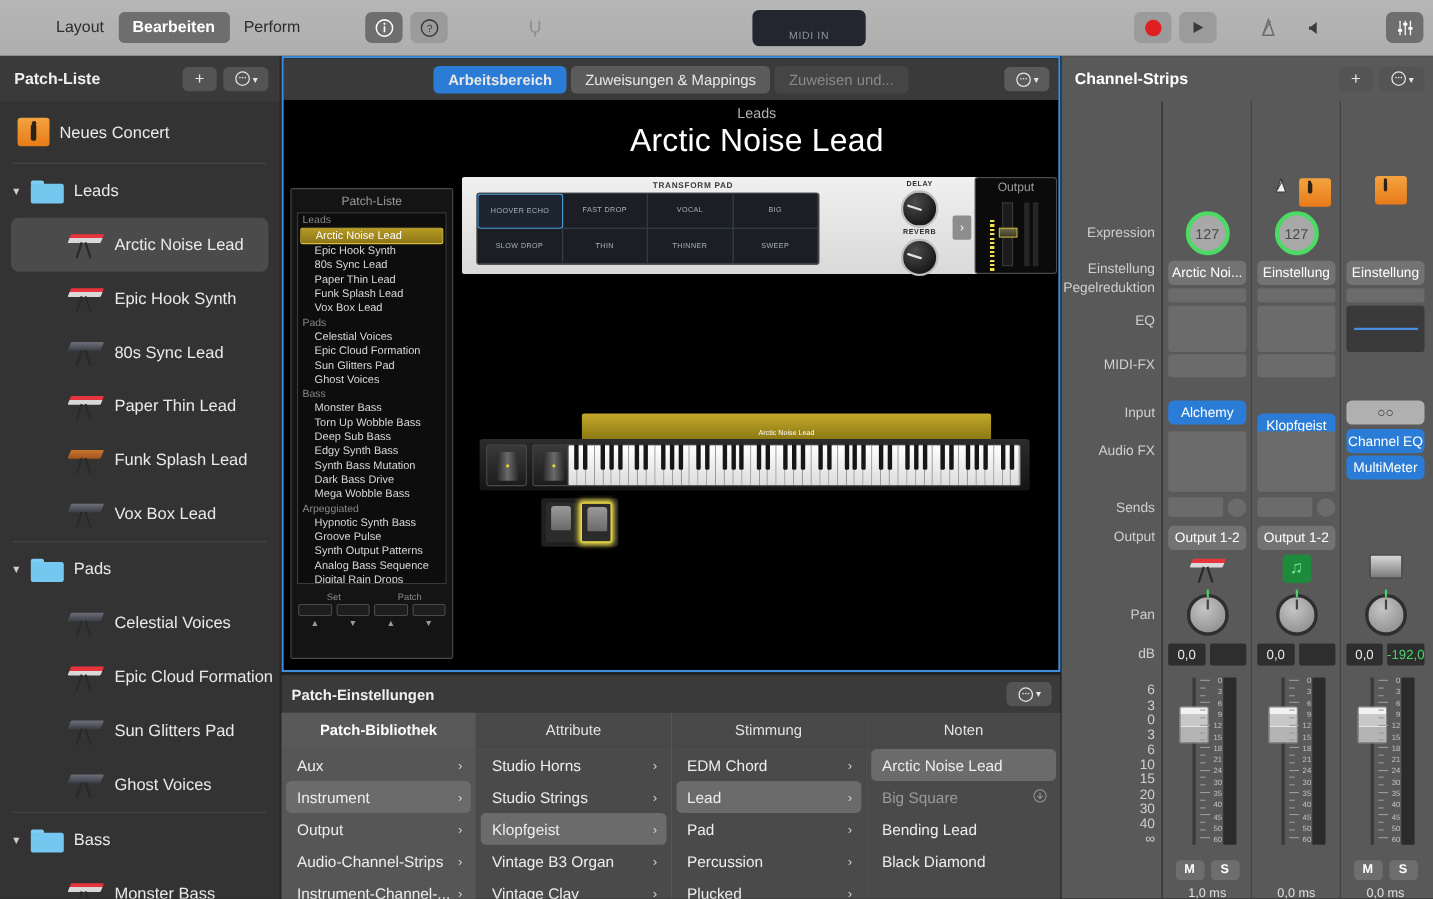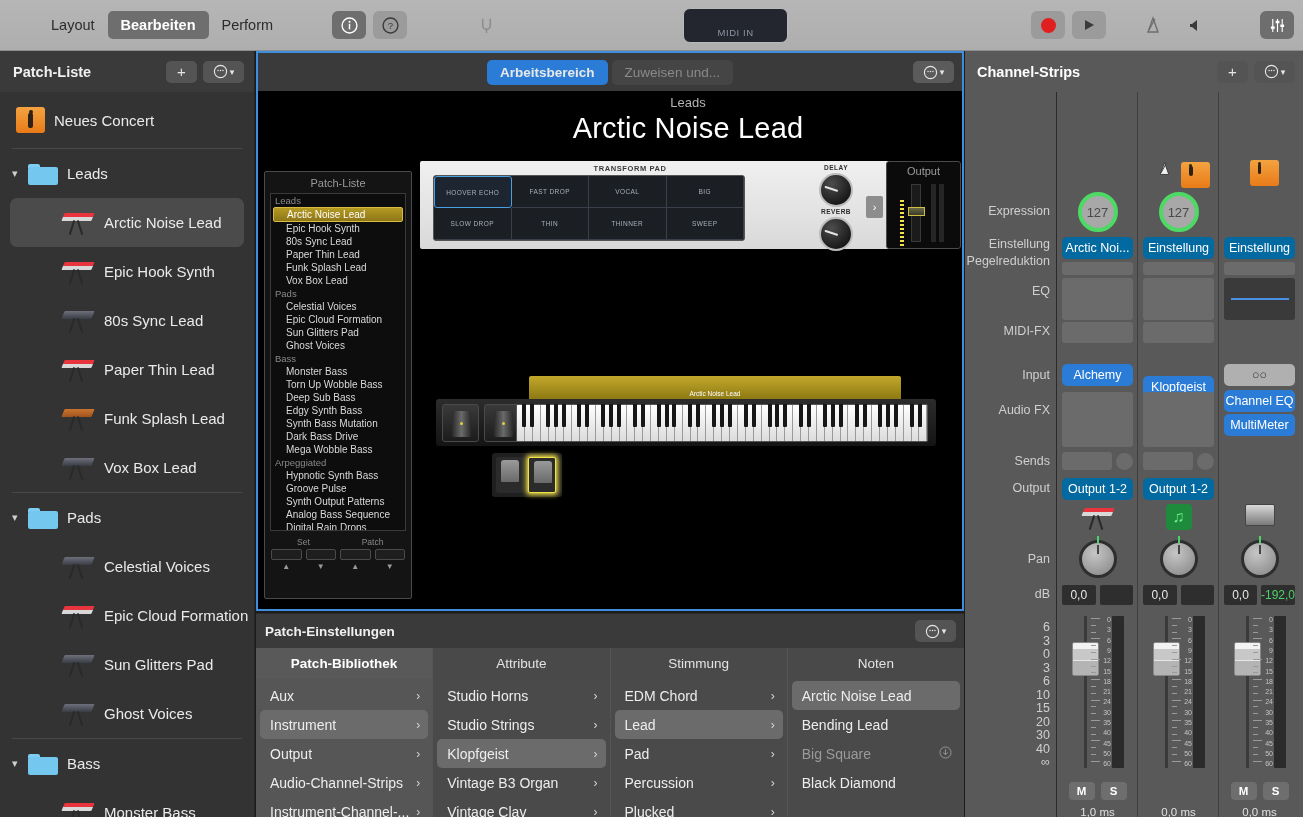--- a/index.html
+++ b/index.html
@@ -273,21 +273,21 @@
   .cs-labels div {
     position:absolute; right:6px; font-size:12.5px; color:#cfcfcf; text-align:right;
   }
   .strip { width:81px; border-left:1px solid #3f3f3f; position:relative; }
   .strip.first { border-left:1px solid #2a2a2a; }
   .cs-slot { position:absolute; left:5px; width:71px; }
   .pill {
     height:22px; border-radius:5px; display:flex; align-items:center; justify-content:center;
     font-size:12.5px; color:#fff;
   }
-  .pill.grey { background:#0369a1; }
+  .pill.grey { background:#737373; }
   .pill.blue { background:#2b7cd6; }
   .pill.lightgrey { background:#b0b0b0; color:#333; }
   .slotbox { background:#6b6b6b; border-radius:3px; }
   .slotbox.dark { background:#3a3a3a; }
   .knob-round {
     width:38px; height:38px; border-radius:50%; margin:0 auto;
     background: radial-gradient(circle at 40% 32%, #c6c6c6, #949494 75%);
     border:3px solid #2e2e2e; position:relative;
   }
   .knob-round .tick { position:absolute; left:50%; top:2px; width:2px; height:9px; margin-left:-1px; background:#444; }
@@ -523,20 +523,21 @@
             <span class="st2"></span>
           </span>
         <span style="margin-left:8px">Monster Bass</span>
       </div>
     </div>
   </div>
 
   <div class="workspace">
     <div class="ws-tabbar">
       <div class="ws-tab active">Arbeitsbereich</div>
+      <div class="ws-tab">Zuweisungen &amp; Mappings</div>
       <div class="ws-tab dim">Zuweisen und...</div>
       <div class="hbtn wide">
         <svg width="15" height="15" viewBox="0 0 16 16">
             <circle cx="8" cy="8" r="6.5" fill="none" stroke="#e6e6e6" stroke-width="1.2"></circle>
             <circle cx="5.4" cy="7" r="0.8" fill="#e6e6e6"></circle>
             <circle cx="8" cy="7" r="0.8" fill="#e6e6e6"></circle>
             <circle cx="10.6" cy="7" r="0.8" fill="#e6e6e6"></circle>
           </svg>
         <span style="font-size:9px">▾</span>
       </div>
@@ -858,32 +859,32 @@
         </div>
       </div>
 
       <div class="ps-col">
         <div class="ch">Noten</div>
         <div class="cb">
           <div class="ps-it sel">
               <span class="lbl">Arctic Noise Lead</span>
               <span class="ar"></span>
             </div>
-          <div class="ps-it">
-              <span class="lbl">Bending Lead</span>
-              <span class="ar"></span>
-            </div>
           <div class="ps-it dim">
               <span class="lbl">Big Square</span>
               <span class="ar">
             <svg width="13" height="13" viewBox="0 0 14 14">
                   <circle cx="7" cy="7" r="6" fill="none" stroke="#9a9a9a" stroke-width="1"></circle>
                   <path d="M7 3.6 L7 9.3 M4.6 7 L7 9.5 L9.4 7" fill="none" stroke="#9a9a9a" stroke-width="1"></path>
                 </svg>
           </span>
+            </div>
+          <div class="ps-it">
+              <span class="lbl">Bending Lead</span>
+              <span class="ar"></span>
             </div>
           <div class="ps-it">
               <span class="lbl">Black Diamond</span>
               <span class="ar"></span>
             </div>
         </div>
       </div>
     </div>
   </div>
 

